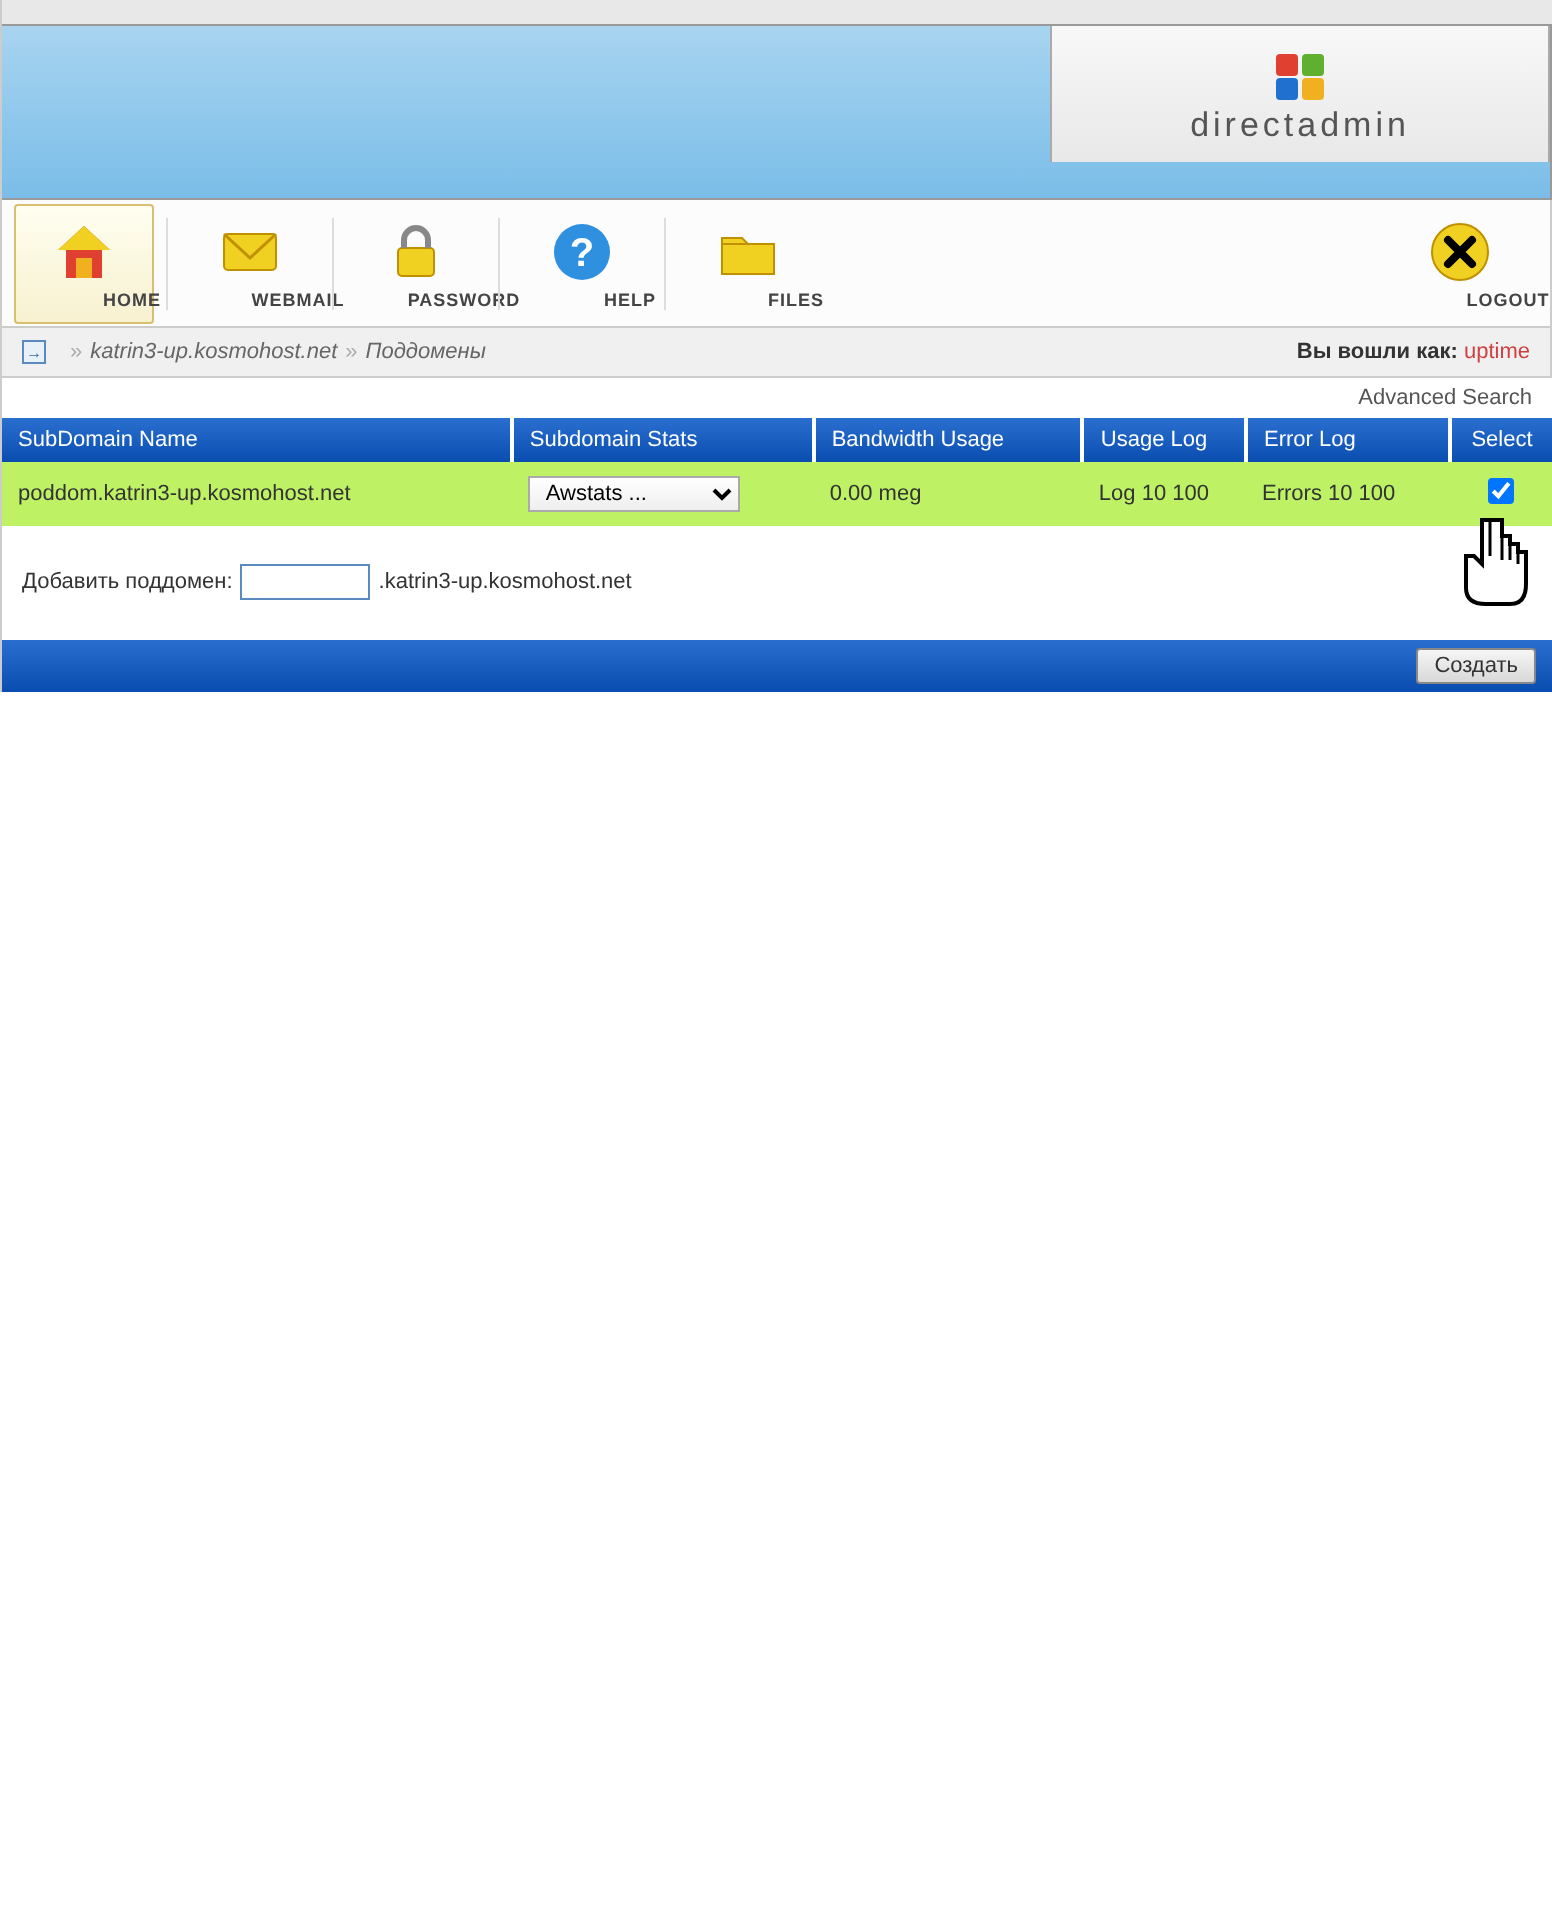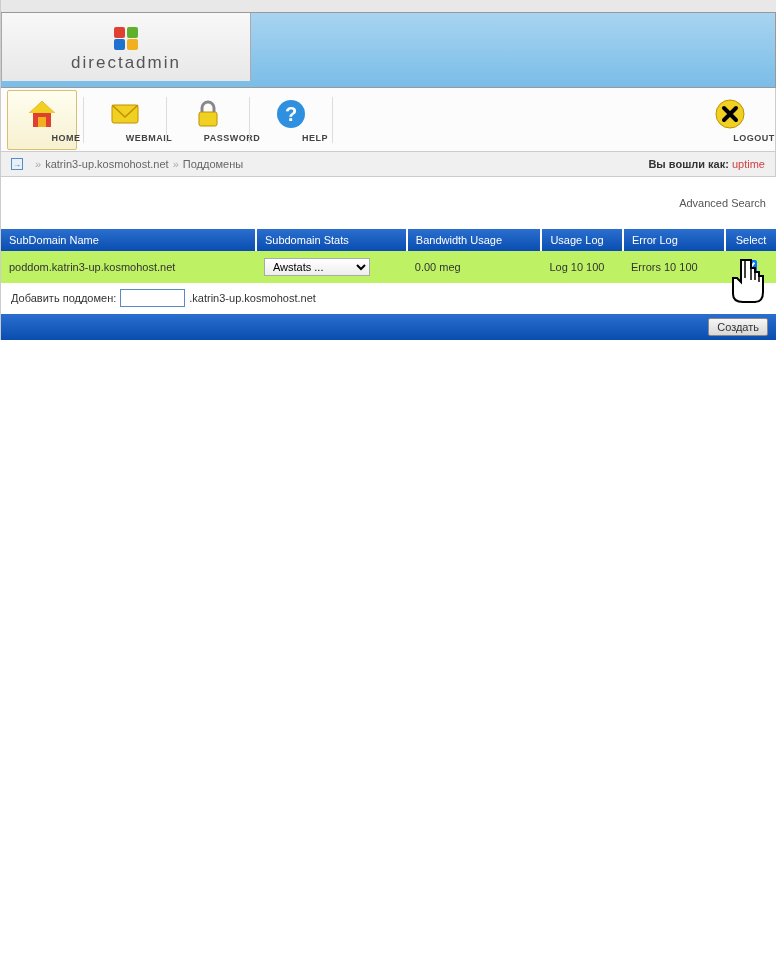--- a/index.html
+++ b/index.html
@@ -11,27 +11,27 @@
     }
     .outer-wrap {
       border-left: 1px solid #ccc;
       background: #fff;
     }
     .top-spacer {
       height: 12px;
       background: #e8e8e8;
     }
     .header-band {
-      height: 76px;
+      height: 88px;
       background: linear-gradient(to bottom, #a8d4f0 0%, #7abde8 100%);
       border: 1px solid #999;
       border-left: none;
       position: relative;
       display: flex;
-      justify-content: flex-start;
+      justify-content: flex-end;
     }
     .logo-box {
       width: 250px;
       height: 68px;
       background: linear-gradient(to bottom, #f8f8f8, #e8e8e8);
       border-left: 1px solid #aaa;
       border-right: 1px solid #aaa;
       display: flex;
       flex-direction: column;
       align-items: center;
@@ -100,26 +100,26 @@
     .bc-icon {
       width: 12px; height: 12px;
       border: 1px solid #5a8ac0;
       background: #e8f0f8;
       display: inline-flex; align-items:center; justify-content:center;
       margin-right: 8px;
       font-size: 8px; color: #3a6aa0;
       cursor: pointer;
     }
     .bc-sep { margin: 0 4px; color: #aaa; }
-    .bc-link { color: #666; cursor: pointer; }
+    .bc-link { color: #666; cursor: pointer; font-style: italic; }
     .bc-right { margin-left: auto; font-weight: bold; color: #333; }
     .bc-user { color: #d04040; font-weight: normal; }
     .adv-search-bar {
       text-align: right;
-      padding: 20px 10px;
+      padding: 4px 10px;
       font-size: 11px;
       color: #555;
       background: #fff;
     }
     .adv-search-link { cursor: pointer; }
     .data-table { width: 100%; border-collapse: collapse; table-layout: fixed; }
     .data-table th {
       background: linear-gradient(to bottom, #2a6fd0, #0a4db0);
       color: #fff;
       font-size: 11px;
@@ -166,21 +166,21 @@
     .btn {
       font-size: 11px;
       padding: 2px 8px;
       background: linear-gradient(to bottom,#f6f6f6,#d8d8d8);
       border: 1px solid #888;
       border-radius: 2px;
       cursor: pointer;
       color: #333;
     }
     .add-bar {
-      padding: 6px 10px;
+      padding: 19px 10px;
       background: #fff;
       font-size: 11px;
       color: #333;
       display: flex;
       align-items: center;
       gap: 4px;
       border-bottom: 1px solid #fff;
     }
     .add-input {
       width: 65px;
@@ -254,20 +254,29 @@
     <div class="tool-btn">
       <div class="tool-icon">
         <svg width="34" height="34" viewBox="0 0 34 34">
             <circle cx="17" cy="17" r="14" fill="#3090e0"></circle>
             <text x="17" y="24" text-anchor="middle" fill="#fff" font-size="20" font-weight="bold" font-family="Arial">?</text>
           </svg>
       </div>
       <div class="tool-label">HELP</div>
     </div>
     <div class="divider-v"></div>
+    <div class="tool-btn">
+      <div class="tool-icon">
+        <svg width="34" height="34" viewBox="0 0 34 34">
+            <path d="M4 10 h10 l3 3 h13 v15 h-26 z" fill="#f0d020" stroke="#c09000"></path>
+            <rect x="4" y="13" width="26" height="15" fill="#f0d020" stroke="#c09000"></rect>
+          </svg>
+      </div>
+      <div class="tool-label">FILES</div>
+    </div>
     <div class="tool-spacer"></div>
     <div class="tool-btn" style="margin-right:10px">
       <div class="tool-icon">
         <svg width="34" height="34" viewBox="0 0 34 34">
             <circle cx="17" cy="17" r="14" fill="#f0d020" stroke="#c09000"></circle>
             <path d="M11 11 L23 23 M23 11 L11 23" stroke="#000" stroke-width="4" stroke-linecap="round"></path>
           </svg>
       </div>
       <div class="tool-label">LOGOUT</div>
     </div>

